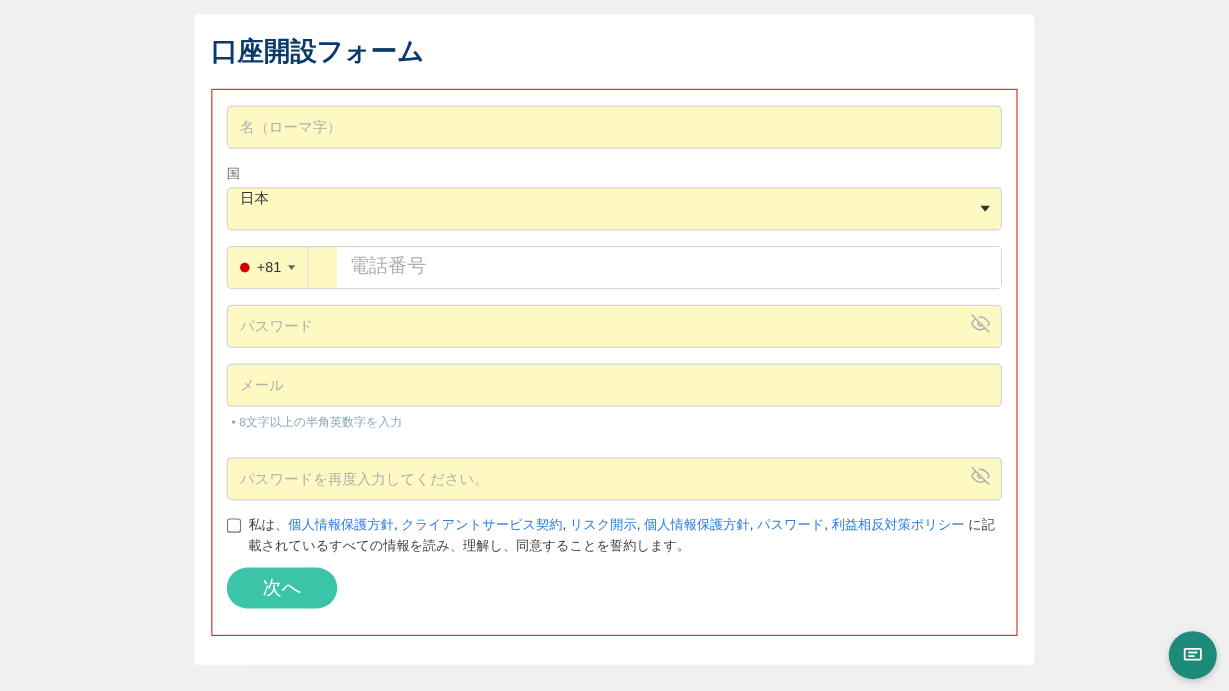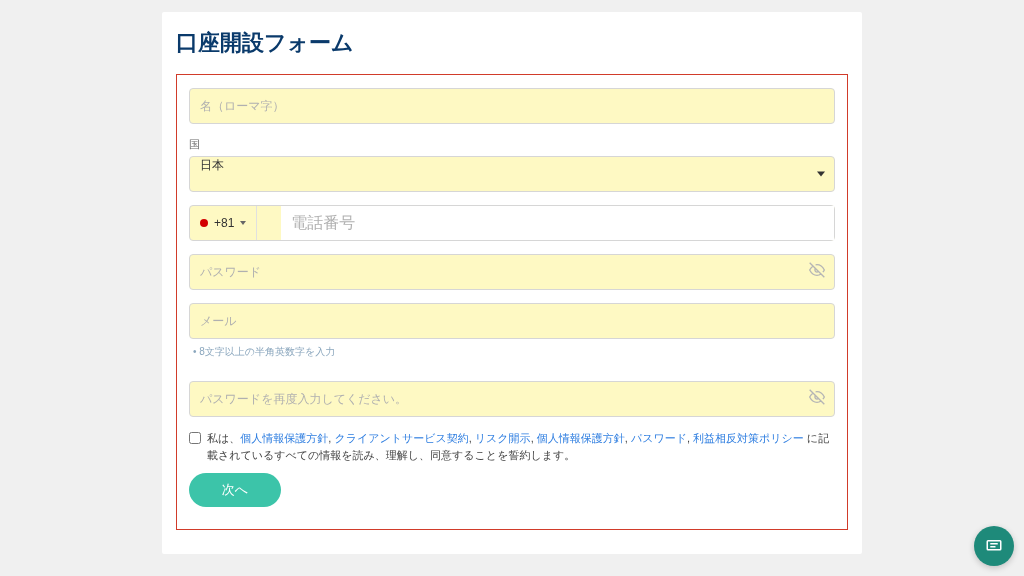--- a/index.html
+++ b/index.html
@@ -136,21 +136,21 @@
       color: #2d7de0;
       text-decoration: none;
     }
     .submit-btn {
       background: #3cc4a9;
       color: #fff;
       border: none;
       border-radius: 18px;
       width: 92px;
       height: 34px;
-      font-size: 13px;
+      font-size: 16px;
       font-weight: 500;
       cursor: pointer;
     }
     .chat-fab {
       position: absolute;
       right: 10px;
       bottom: 10px;
       width: 40px;
       height: 40px;
       border-radius: 50%;

